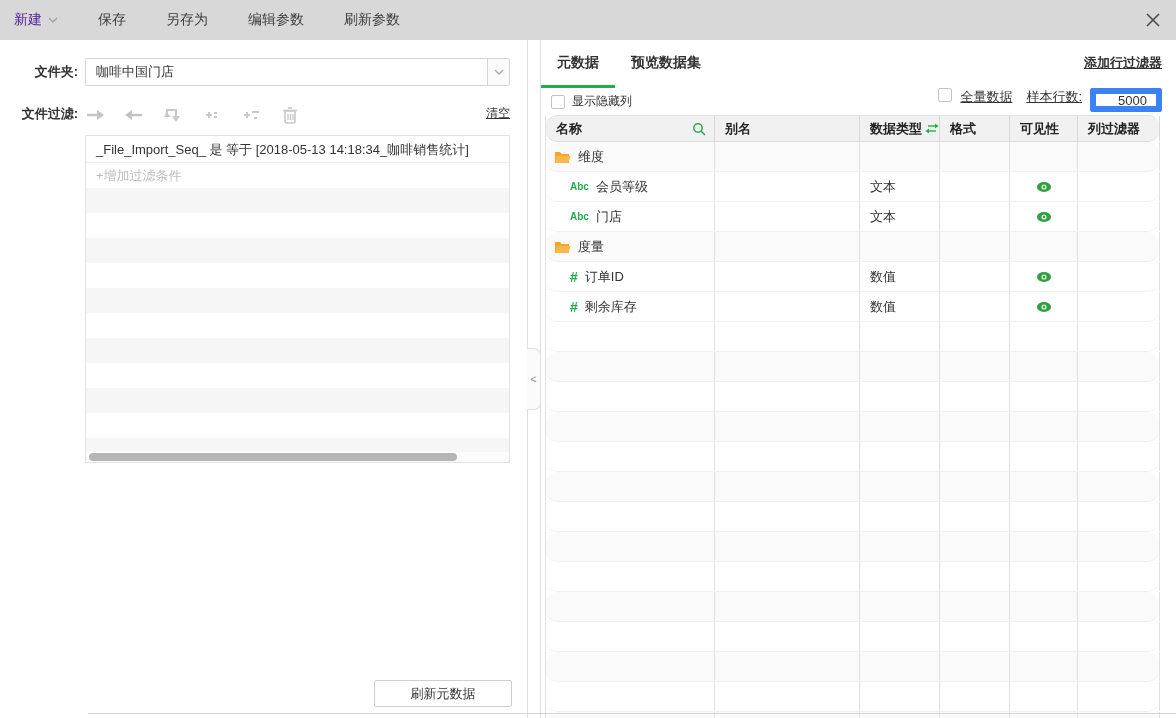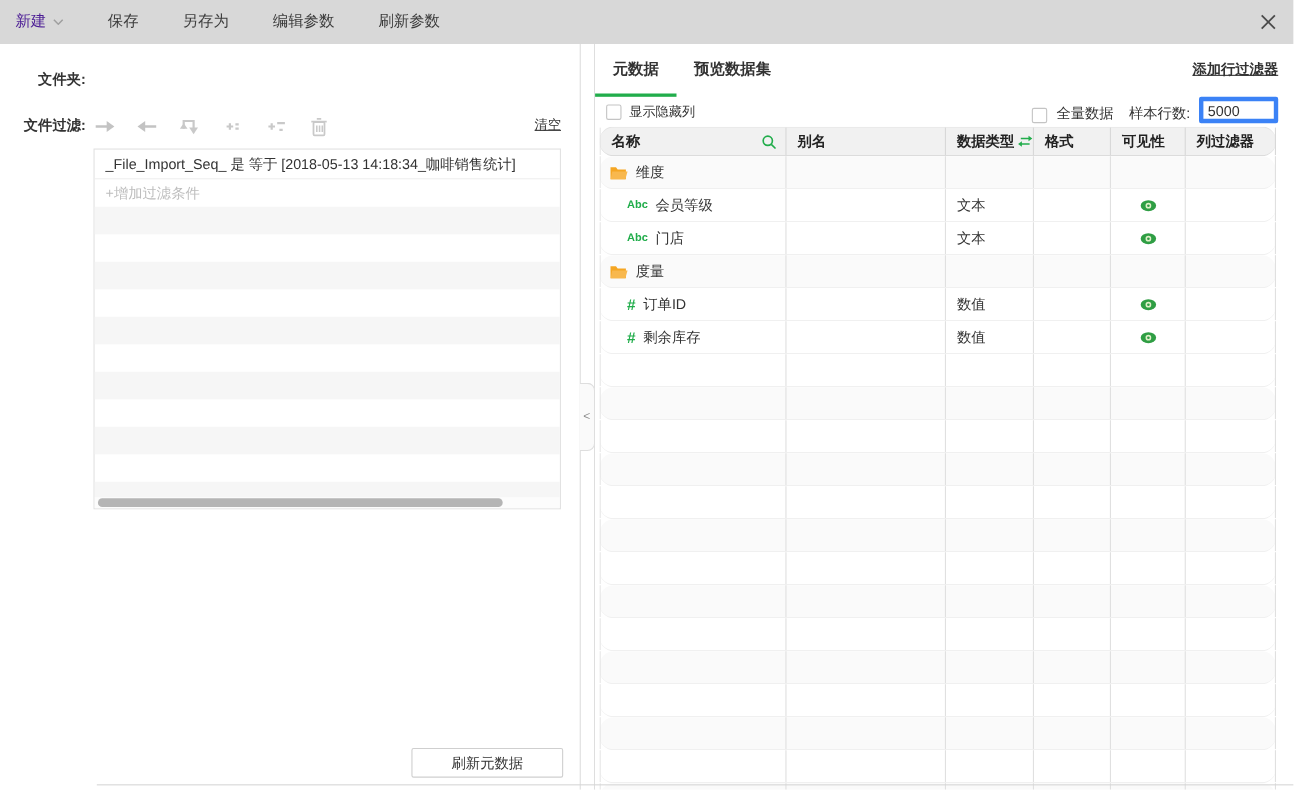--- a/index.html
+++ b/index.html
@@ -67,23 +67,23 @@
     background:var(--accent); }
   .add-row-filter { position:absolute; right:14px; top:14px; font-size:13px; font-weight:bold;
     color:#333; text-decoration:underline; cursor:pointer; }
 
   .controls { position:absolute; left:0; top:48px; width:635px; height:27px; }
   .cbx { width:14px; height:14px; border:1px solid #c4c4c4; border-radius:2px; background:#fff;
     display:inline-block; vertical-align:-2px; cursor:pointer; }
   .ctl-left { position:absolute; left:10px; top:5px; font-size:12px; display:flex;
     align-items:center; gap:7px; }
   .ctl-right { position:absolute; right:14px; top:0; font-size:13px; display:flex;
-    align-items:flex-end; gap:8px; }
-  .sample-input { width:72px; height:24px; border:4px solid #3b82f6; border-radius:2px;
-    font-size:13px; padding-left:4px; color:#333; font-family:inherit; }
+    align-items:flex-start; gap:8px;text-decoration:underline; }
+  .sample-input { width:72px; height:24px; border:6px solid #3b82f6; border-radius:2px;
+    font-size:13px; padding-left:22px; color:#333; font-family:inherit; }
 
   .meta-table { position:absolute; left:4px; top:75px; width:615px; height:603px; overflow:hidden; }
   .mt-row { display:flex; height:30px;border-radius:13px; }
   .mt-header { height:27px; background:#f1f1f1; border-top:1px solid #e3e3e3;
     border-bottom:1px solid #dcdcdc; }
   .mt-cell { border-right:1px solid #e0e0e0; height:100%; display:flex; align-items:center;
     font-size:13px; overflow:hidden; white-space:nowrap; }
   .mt-cell:first-child { border-left:1px solid #e0e0e0; }
   .mt-header .mt-cell { font-weight:bold; color:#222; border-right:1px solid #d8d8d8; }
   .c0{width:170px;} .c1{width:145px;} .c2{width:80px;} .c3{width:70px;} .c4{width:68px;} .c5{width:82px;}
@@ -127,20 +127,28 @@
       <span>刷新参数</span>
     </div>
     <svg class="tb-close" viewBox="0 0 18 18">
       <line x1="3" y1="3" x2="15" y2="15" stroke="#4a4a4a" stroke-width="1.6"></line>
       <line x1="15" y1="3" x2="3" y2="15" stroke="#4a4a4a" stroke-width="1.6"></line>
     </svg>
   </div>
 
   <div class="left-panel">
     <div class="form-label" style="top:18px;">文件夹:</div>
+    <div class="folder-select">
+      <div class="val">咖啡中国门店</div>
+      <div class="dd">
+        <svg class="chev" viewBox="0 0 10 6">
+            <polyline points="1,1 5,5 9,1" fill="none" stroke="#a8a8a8" stroke-width="1.4"></polyline>
+          </svg>
+      </div>
+    </div>
 
     <div class="form-label" style="top:60px;">文件过滤:</div>
     <div class="filter-icons">
       <svg class="ficon" viewBox="0 0 20 20">
         <line x1="2" y1="10" x2="13" y2="10" stroke="#c3c3c3" stroke-width="2.4"></line>
         <polygon points="12,5 19,10 12,15" fill="#c3c3c3"></polygon>
       </svg>
       <svg class="ficon" viewBox="0 0 20 20">
         <line x1="7" y1="10" x2="18" y2="10" stroke="#c3c3c3" stroke-width="2.4"></line>
         <polygon points="8,5 1,10 8,15" fill="#c3c3c3"></polygon>

